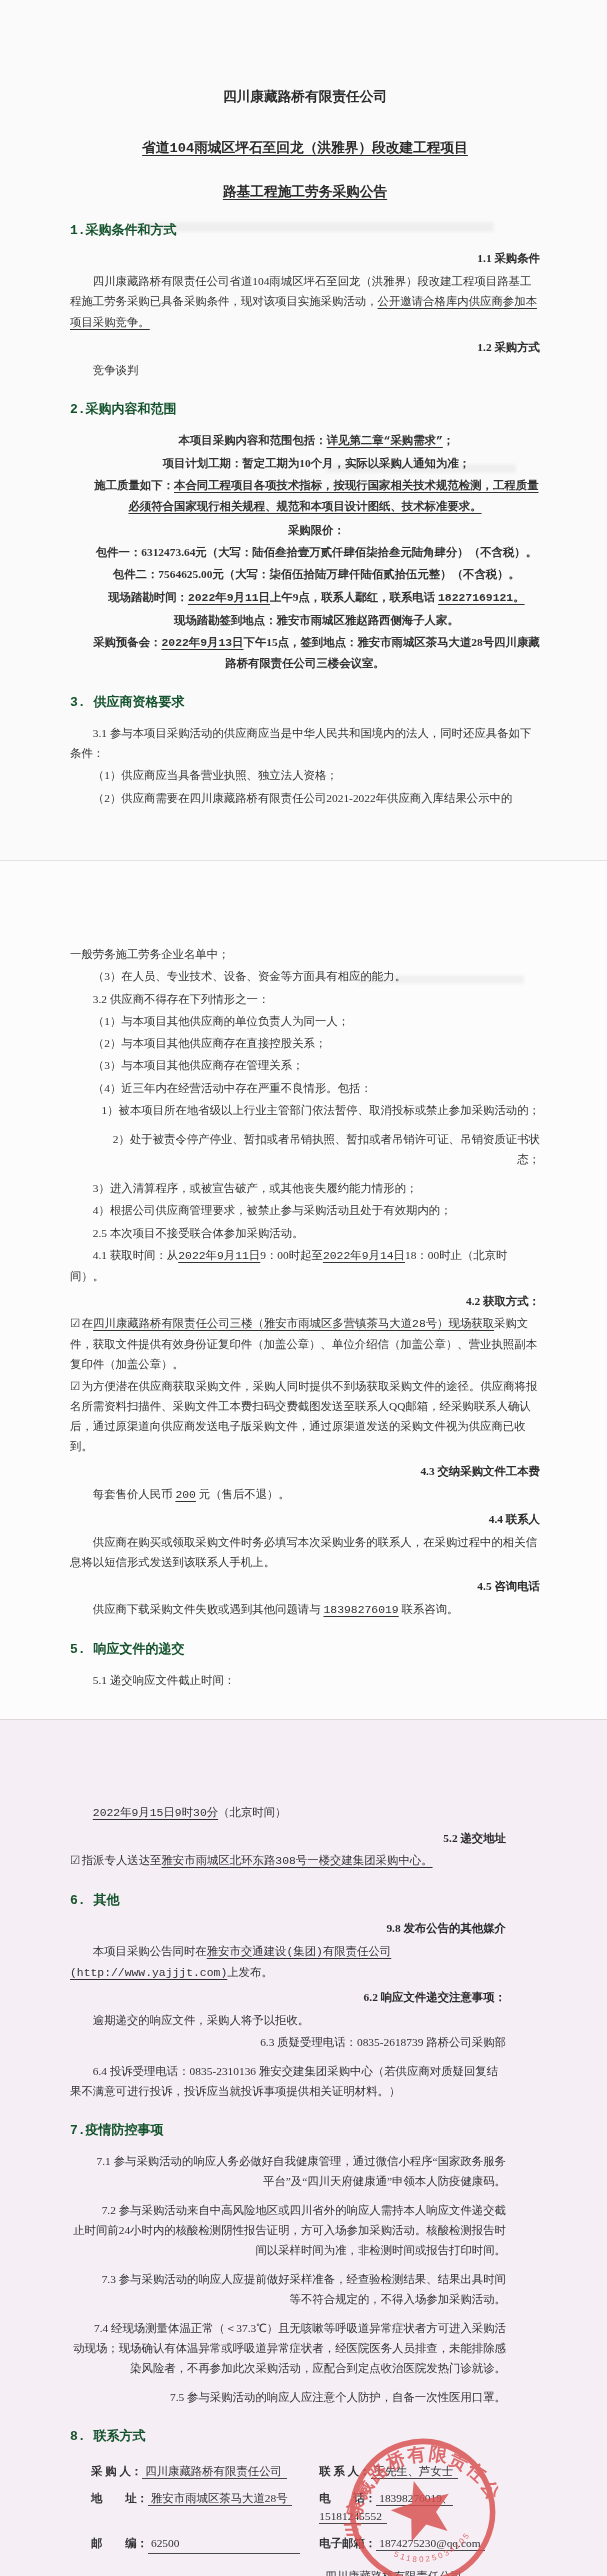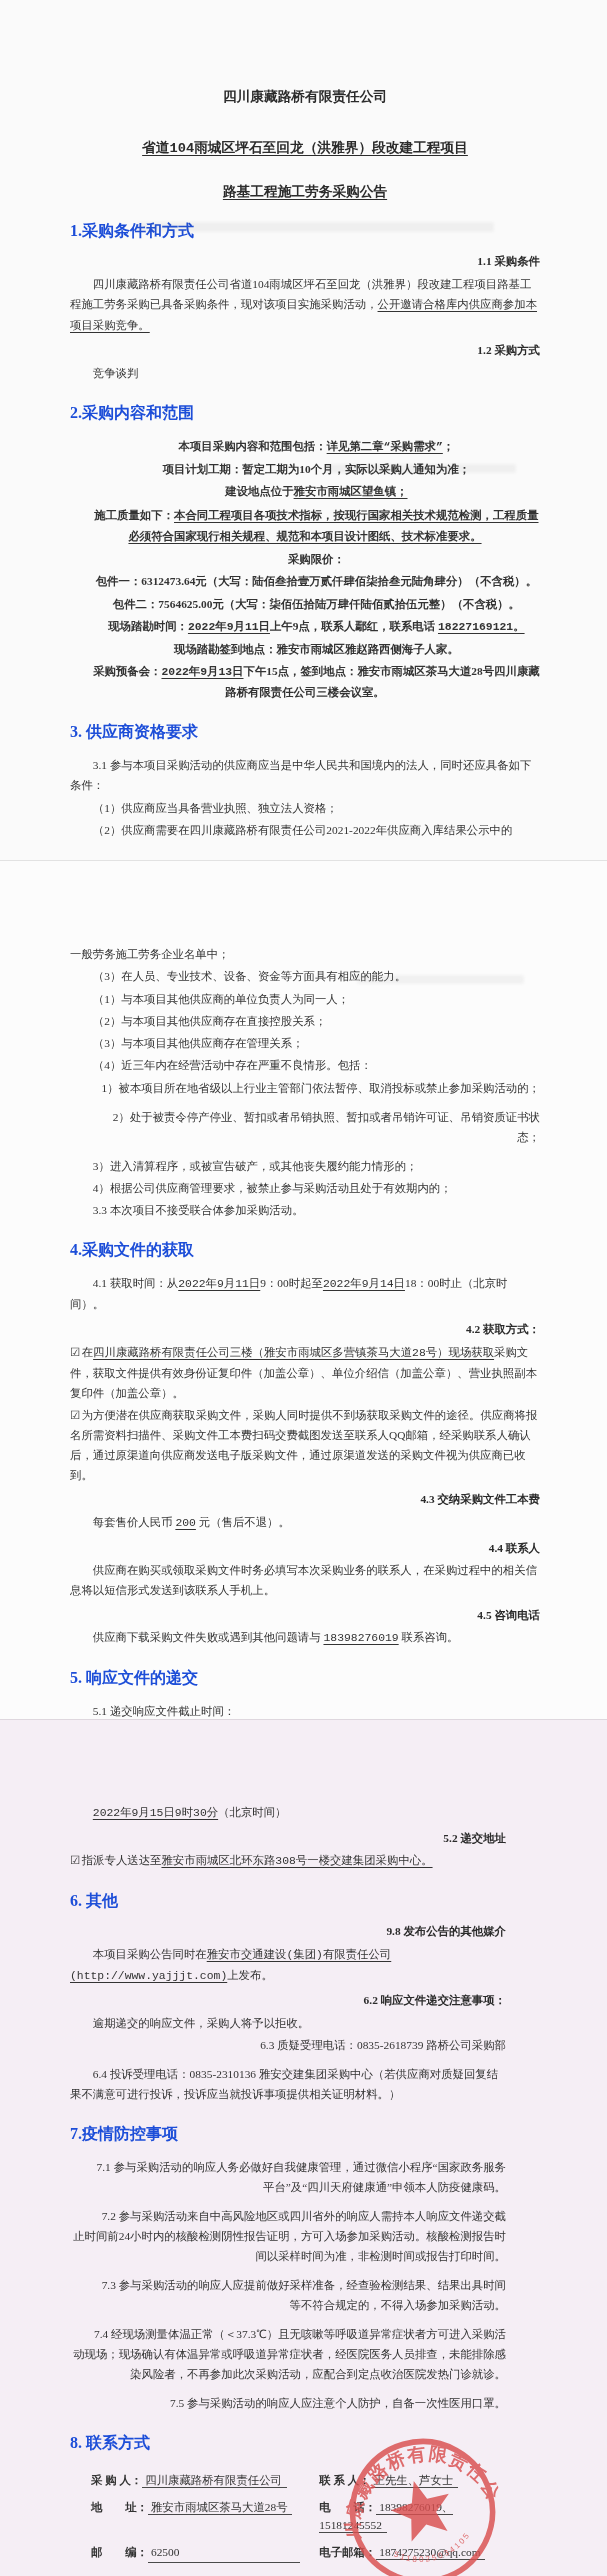--- a/index.html
+++ b/index.html
@@ -4,21 +4,21 @@
 <style>
   html,body{margin:0;padding:0;background:#e8e8e8;}
   body{width:607px;font-family:"Liberation Serif",serif;color:#333;}
   .page{position:relative;width:607px;box-sizing:border-box;overflow:hidden;}
   .page-1{height:860px;background:#fafafa;padding:88px 67px 0 70px;}
   .page-2{height:859px;background:#fcfcfc;padding:83px 67px 0 70px;border-top:1.5px solid #e2e2e2;}
   .page-3{height:950px;background:#f5eef5;padding:82px 101px 0 70px;border-top:1.5px solid #ded7de;}
   .title{ text-align:center;font-size:13.7px;font-weight:bold;color:#2b2b2b;margin:0 0 33px 0;}
   .title.tight{margin-bottom:26px;}
   .u{text-decoration:underline;text-underline-offset:3px;text-decoration-thickness:0.8px;font-family:Liberation Mono, monospace;}
-  .sec{font-family:Liberation Serif, serif;font-size:16px;font-weight:bold;color:#1d4ed8;margin:20px 0 12px 0;}
+  .sec{font-family:Liberation Mono, monospace;font-size:13px;font-weight:bold;color:#14532d;margin:20px 0 12px 0;}
   .sub{font-size:11.4px;font-weight:bold;color:#2b2b2b;margin:7.6px 0 4.6px 0;text-indent:1em;text-align:right;}
   .sub.ind2{text-indent:2em;}
   .p{font-size:11.4px;line-height:20px;margin:0 0 2.3px 0;text-indent:2em;}
   .p.noind{text-indent:0;}
   .p.gap{margin-bottom:9px;text-align:right;}
   .b{font-weight:bold;text-align:center;}
   .check{font-size:11.4px;margin-right:1.5px;}
   .contact{display:grid;grid-template-columns:55% 45%;row-gap:9px;font-size:11.4px;line-height:18px;margin:16.7px 0 0 21px;}
   .contact .lbl{font-weight:bold;white-space:pre;}
   .contact .val{border-bottom:0.8px solid #4a4a4a;padding:0 4.6px 0.8px 3px;}
@@ -41,51 +41,50 @@
 
   <div class="sec">1.采购条件和方式</div>
   <div class="sub">1.1 采购条件</div>
   <p class="p"><span>四川康藏路桥有限责任公司省道104雨城区坪石至回龙（洪雅界）段改建工程项目路基工程施工劳务采购已具备采购条件，现对该项目实施采购活动，</span><span class="u">公开邀请合格库内供应商参加本项目采购竞争。</span></p>
   <div class="sub">1.2 采购方式</div>
   <p class="p">竞争谈判</p>
 
   <div class="sec">2.采购内容和范围</div>
   <p class="p b"><span>本项目采购内容和范围包括：</span><span class="u">详见第二章“采购需求”</span><span>；</span></p>
   <p class="p b">项目计划工期：暂定工期为10个月，实际以采购人通知为准；</p>
-  <p class="p b"><span>建设地点位于</span><span class="u">雅安市雨城区望鱼镇；</span></p>
   <p class="p b"><span>施工质量如下：</span><span class="u">本合同工程项目各项技术指标，按现行国家相关技术规范检测，工程质量必须符合国家现行相关规程、规范和本项目设计图纸、技术标准要求。</span></p>
   <p class="p b">采购限价：</p>
   <p class="p b">包件一：6312473.64元（大写：陆佰叁拾壹万贰仟肆佰柒拾叁元陆角肆分）（不含税）。</p>
   <p class="p b">包件二：7564625.00元（大写：柒佰伍拾陆万肆仟陆佰贰拾伍元整）（不含税）。</p>
   <p class="p b"><span>现场踏勘时间：</span><span class="u">2022年9月11日</span><span>上午9点，联系人鄢红，联系电话 </span><span class="u">18227169121。</span></p>
   <p class="p b">现场踏勘签到地点：雅安市雨城区雅赵路西侧海子人家。</p>
   <p class="p b"><span>采购预备会：</span><span class="u">2022年9月13日</span><span>下午15点，签到地点：雅安市雨城区茶马大道28号四川康藏路桥有限责任公司三楼会议室。</span></p>
 
   <div class="sec">3. 供应商资格要求</div>
   <p class="p">3.1 参与本项目采购活动的供应商应当是中华人民共和国境内的法人，同时还应具备如下条件：</p>
   <p class="p">（1）供应商应当具备营业执照、独立法人资格；</p>
   <p class="p">（2）供应商需要在四川康藏路桥有限责任公司2021-2022年供应商入库结果公示中的</p>
 </div>
 
 <div class="page page-2">
   <div class="bleed" style="left:357px;top:114px;width:167px;height:9px;"></div>
 
   <p class="p noind">一般劳务施工劳务企业名单中；</p>
   <p class="p">（3）在人员、专业技术、设备、资金等方面具有相应的能力。</p>
+  <p class="p">3.2 供应商不得存在下列情形之一：</p>
   <p class="p">（1）与本项目其他供应商的单位负责人为同一人；</p>
   <p class="p">（2）与本项目其他供应商存在直接控股关系；</p>
   <p class="p">（3）与本项目其他供应商存在管理关系；</p>
   <p class="p">（4）近三年内在经营活动中存在严重不良情形。包括：</p>
   <p class="p gap">1）被本项目所在地省级以上行业主管部门依法暂停、取消投标或禁止参加采购活动的；</p>
   <p class="p gap">2）处于被责令停产停业、暂扣或者吊销执照、暂扣或者吊销许可证、吊销资质证书状态；</p>
   <p class="p">3）进入清算程序，或被宣告破产，或其他丧失履约能力情形的；</p>
   <p class="p">4）根据公司供应商管理要求，被禁止参与采购活动且处于有效期内的；</p>
-  <p class="p">3.3 本次项目不接受联合体参加采购活动。</p>
+  <p class="p">2.5 本次项目不接受联合体参加采购活动。</p>
 
-  <div class="sec">4.采购文件的获取</div>
   <p class="p"><span>4.1 获取时间：从</span><span class="u">2022年9月11日</span><span>9：00时起至</span><span class="u">2022年9月14日</span><span>18：00时止（北京时间）。</span></p>
   <div class="sub ind2">4.2 获取方式：</div>
   <p class="p noind"><span class="check">☑</span><span>在</span><span class="u">四川康藏路桥有限责任公司三楼（雅安市雨城区多营镇茶马大道28号）现场获取</span><span>采购文件，获取文件提供有效身份证复印件（加盖公章）、单位介绍信（加盖公章）、营业执照副本复印件（加盖公章）。</span></p>
   <p class="p noind"><span class="check">☑</span><span>为方便潜在供应商获取采购文件，采购人同时提供不到场获取采购文件的途径。供应商将报名所需资料扫描件、采购文件工本费扫码交费截图发送至联系人QQ邮箱，经采购联系人确认后，通过原渠道向供应商发送电子版采购文件，通过原渠道发送的采购文件视为供应商已收到。</span></p>
   <div class="sub ind2">4.3 交纳采购文件工本费</div>
   <p class="p"><span>每套售价人民币 </span><span class="u">200</span><span> 元（售后不退）。</span></p>
   <div class="sub ind2">4.4 联系人</div>
   <p class="p">供应商在购买或领取采购文件时务必填写本次采购业务的联系人，在采购过程中的相关信息将以短信形式发送到该联系人手机上。</p>
   <div class="sub ind2">4.5 咨询电话</div>
   <p class="p"><span>供应商下载采购文件失败或遇到其他问题请与 </span><span class="u">18398276019</span><span> 联系咨询。</span></p>

